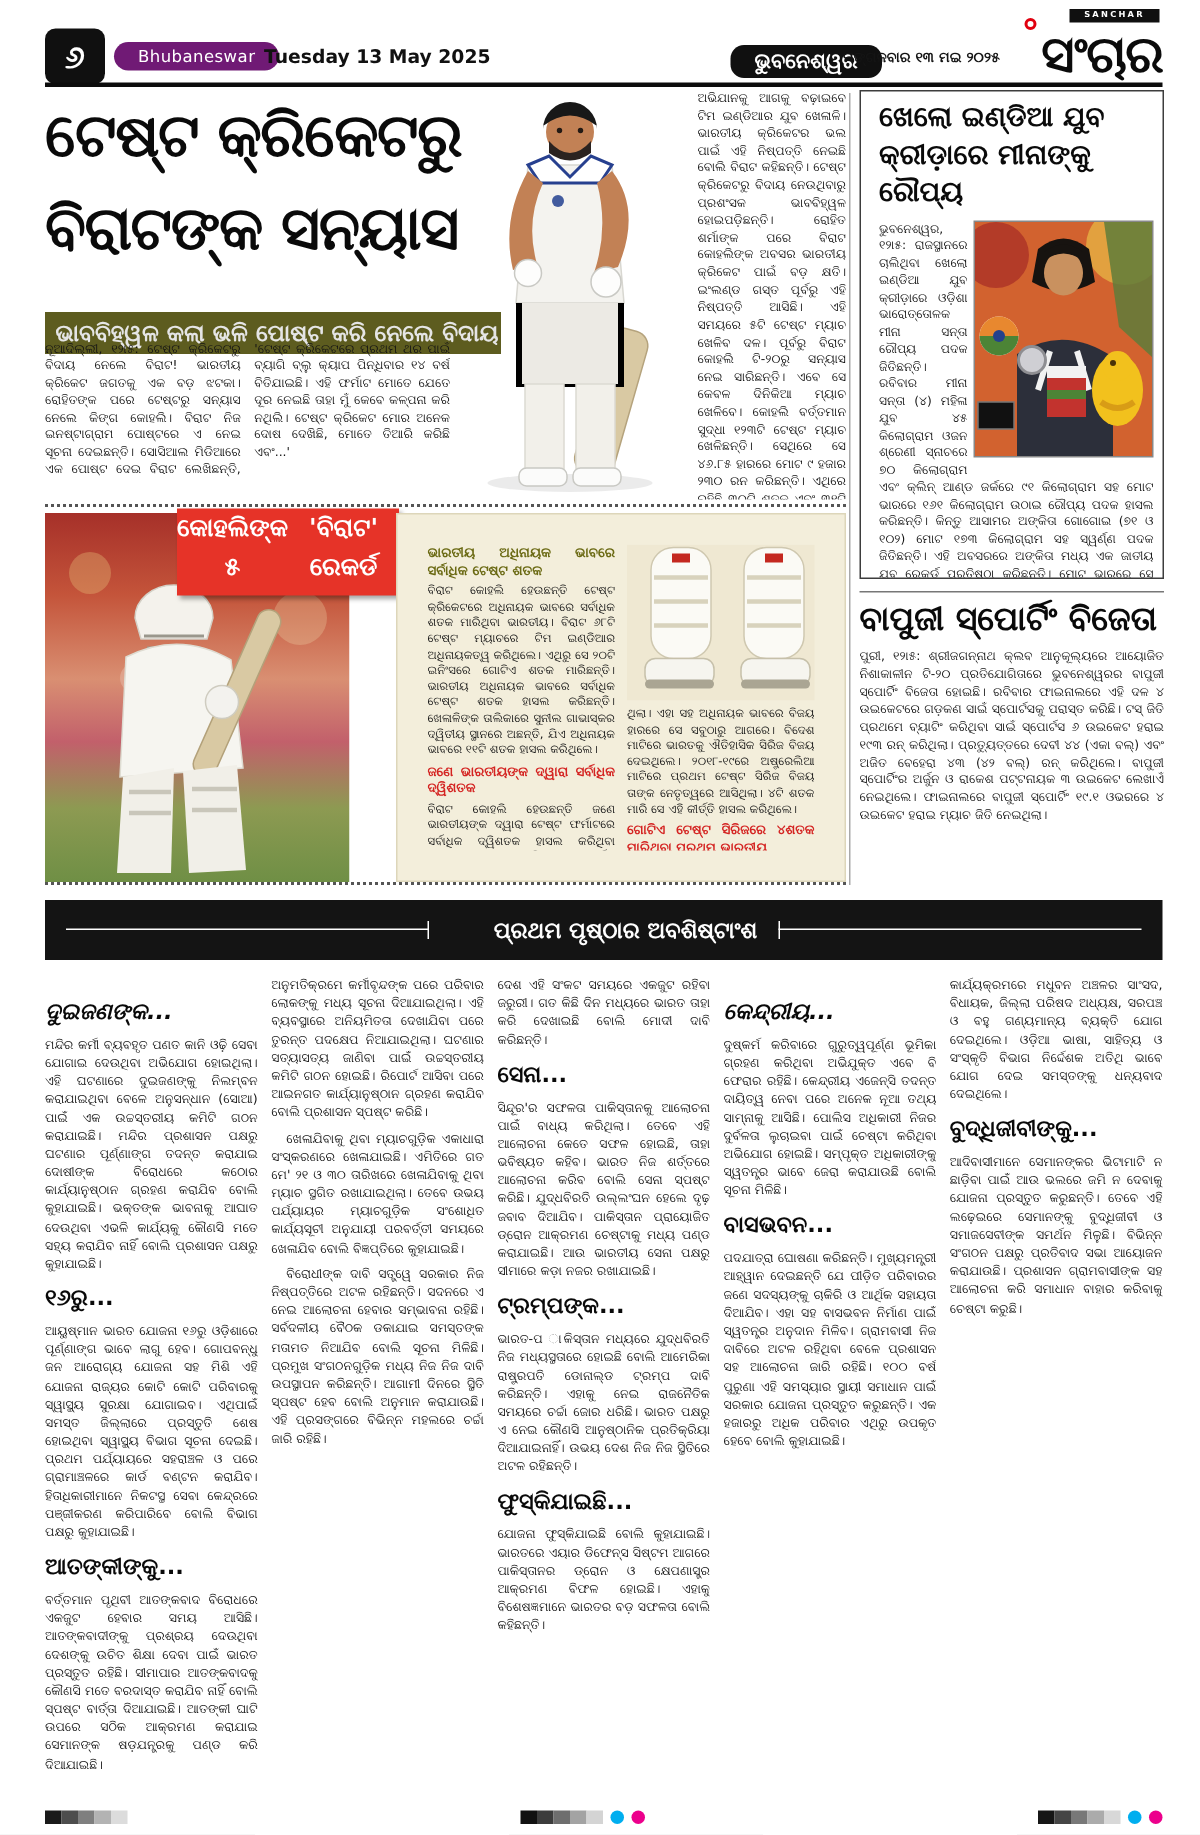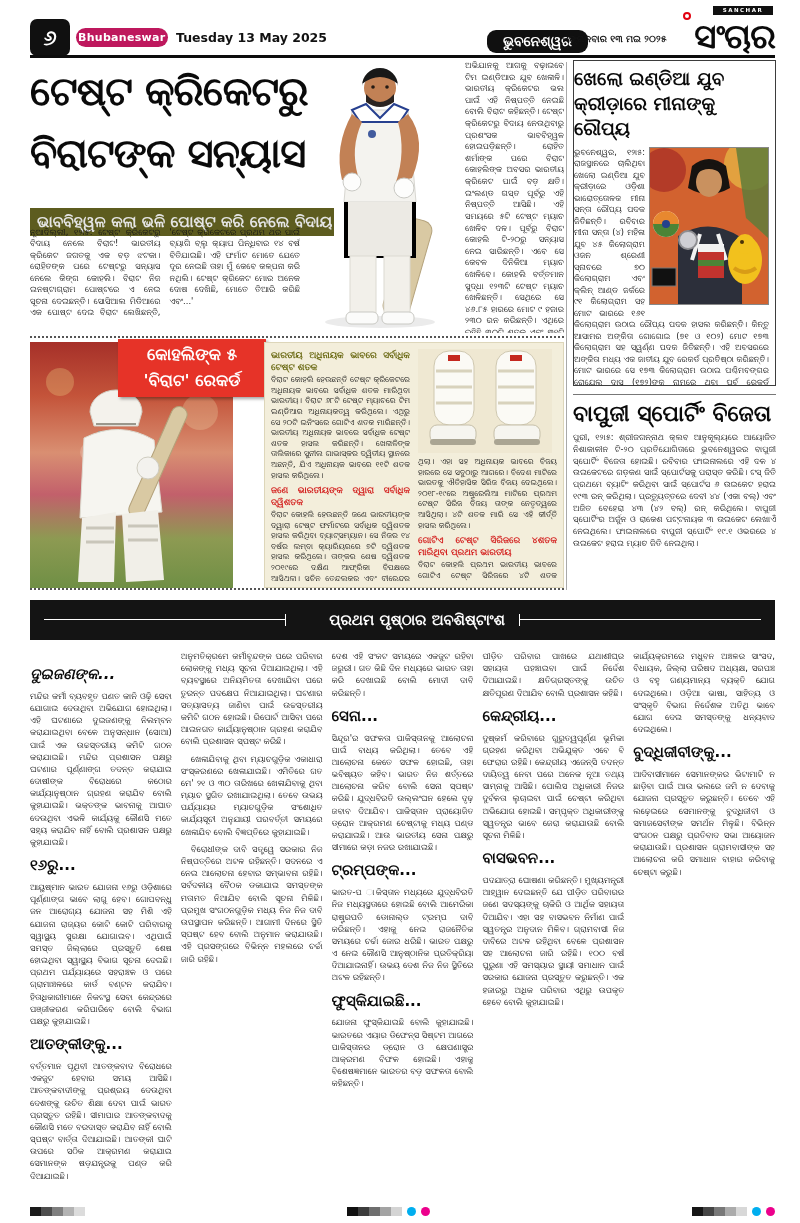--- a/index.html
+++ b/index.html
@@ -3,22 +3,22 @@
 <meta charset="utf-8">
 <style>
   * { margin:0; padding:0; box-sizing:border-box; }
   body { background:#e8e8e8; font-family:"DejaVu Sans","Liberation Sans",sans-serif; }
   .page { position:relative; width:800px; height:1223px; background:#ffffff; margin:0 auto; overflow:hidden; color:#141414; }
 
   
   .hdr-rule { position:absolute; left:30px; right:25px; top:55px; height:3px; background:#0c0c0c; }
   .pagenum { position:absolute; left:30px; top:19px; width:40px; height:37px; background:#101010; border-radius:7px;
              color:#fff; font-size:21px; font-weight:bold; display:flex; align-items:center; justify-content:center; }
-  .ed-pill { position:absolute; left:76px; top:28px; background:#be185d; color:#fff; border-radius:10px;
-             font-size:11px; font-weight:bold; padding:3px 2px; letter-spacing:.3px; }
+  .ed-pill { position:absolute; left:76px; top:28px; background:#701a75; color:#fff; border-radius:10px;
+             font-size:11px; font-weight:normal; padding:3px 16px; letter-spacing:.3px; }
   .date-en { position:absolute; left:176px; top:30px; font-size:12.5px; font-weight:bold; color:#111; }
   .od-pill { position:absolute; left:487px; top:30px; background:#101010; color:#fff; border-radius:9px;
              font-size:14px; font-weight:bold; padding:3px 16px; }
   .od-date { position:absolute; left:562px; top:33px; font-size:9.5px; font-weight:bold; }
   .masthead { position:absolute; right:25px; top:5px; width:118px; height:50px; }
   .masthead .tag { position:absolute; top:1px; right:2px; width:60px; height:9px; background:#101010; color:#fff;
                    font-size:5.5px; font-weight:bold; letter-spacing:1.5px; text-align:center; line-height:9px; }
   .masthead .big { position:absolute; bottom:-2px; right:0; font-size:34px; font-weight:800; color:#0b0b0b; letter-spacing:-1px; }
   .masthead .ring { position:absolute; top:7px; left:26px; width:8px; height:8px; border:2.5px solid #e1000f; border-radius:50%; background:#fff; }
 
@@ -29,37 +29,37 @@
              font-size:15.5px; font-weight:bold; line-height:28px; padding-left:7px; white-space:nowrap; overflow:hidden; }
   .leadcols { position:absolute; left:30px; top:227px; width:270px; height:106px; column-count:2; column-gap:9px;
               font-size:8.3px; line-height:1.38; text-align:justify; overflow:hidden; }
   .centerzone { position:absolute; left:300px; top:60px; width:264px; height:273px; overflow:hidden;
                 font-size:8.3px; line-height:1.4; text-align:justify; }
   .kohli-cut { float:left; width:160px; height:270px; margin-right:5px; }
   .vrule { position:absolute; left:566px; top:62px; width:1px; height:528px; background:#a9a9a9; }
 
   
   .rightzone { position:absolute; left:573px; top:60px; width:203px; height:532px; }
-  .khelo-box { border:1.5px solid #3d3d3d; padding:6px 6px 5px 0; height:326px; overflow:hidden; }
+  .khelo-box { border:1.5px solid #3d3d3d; padding:6px 6px 5px 12px; height:326px; overflow:hidden; }
   .khelo-box h2 { font-size:18.5px; line-height:1.35; font-weight:800; color:#0a0a0a; margin-bottom:5px; }
   .khelo-body { font-size:8.2px; line-height:1.4; text-align:justify; }
   .girl-photo { float:right; width:120px; height:158px; margin:0 0 3px 4px; border:1px solid #888; }
   .bapuji { margin-top:8px; }
   .bapuji h2 { font-size:22px; font-weight:800; color:#0a0a0a; border-top:1px solid #777; padding-top:6px; margin-bottom:6px; }
   .bapuji .body { font-size:8.3px; line-height:1.42; text-align:justify; height:150px; overflow:hidden; }
 
   
   .feature { position:absolute; left:30px; top:336px; width:534px; height:254px;
              border-top:2px dotted #555; border-bottom:2px dotted #555; }
   .bat-photo { position:absolute; left:0; top:4px; width:203px; height:246px; }
   .redlabel { position:absolute; left:88px; top:1px; width:148px; height:58px; background:#e63328;
               color:#fff; font-weight:800; font-size:16.5px; line-height:1.6; text-align:center;
-              display:flex; flex-direction:column; justify-content:center; box-shadow:2px 2px 3px rgba(0,0,0,.35); }
+              display:flex; flex-direction:row; justify-content:center; box-shadow:2px 2px 3px rgba(0,0,0,.35); }
   .cream { position:absolute; left:234px; top:4px; width:300px; height:246px; background:#f3eedb;
-           border:1px solid #ddd6ba; padding:6px; display:flex; gap:8px; }
+           border:1px solid #ddd6ba; padding:20px; display:flex; gap:8px; }
   .cream .colA, .cream .colB { flex:1; font-size:7.8px; line-height:1.36; text-align:justify; overflow:hidden; }
   .olivehead { color:#6b6a14; font-weight:bold; font-size:9px; line-height:1.35; margin-bottom:2px; }
   .redhead { color:#d42422; font-weight:bold; font-size:8.8px; line-height:1.3; margin:4px 0 2px 0; }
   .pads-img { width:100%; height:104px; margin-bottom:4px; }
 
   
   .band { position:absolute; left:30px; top:600px; width:745px; height:40px; background:#141414;
           display:flex; align-items:center; color:#fff; }
   .band .ln { flex:1; height:12px; margin:0 14px; position:relative; }
   .band .ln::before { content:""; position:absolute; left:0; right:0; top:5px; height:1px; background:#fff; }
@@ -265,21 +265,20 @@
     <div class="bcol">
       <p class="noindent">ଦେଶ ଏହି ସଂକଟ ସମୟରେ ଏକଜୁଟ ରହିବା ଜରୁରୀ। ଗତ କିଛି ଦିନ ମଧ୍ୟରେ ଭାରତ ତାହା କରି ଦେଖାଇଛି ବୋଲି ମୋଦୀ ଦାବି କରିଛନ୍ତି।</p>
       <h3>ସେନା...</h3>
       <p class="noindent">ସିନ୍ଦୂର'ର ସଫଳତା ପାକିସ୍ତାନକୁ ଆଲୋଚନା ପାଇଁ ବାଧ୍ୟ କରିଥିଲା। ତେବେ ଏହି ଆଲୋଚନା କେତେ ସଫଳ ହୋଇଛି, ତାହା ଭବିଷ୍ୟତ କହିବ। ଭାରତ ନିଜ ଶର୍ତ୍ତରେ ଆଲୋଚନା କରିବ ବୋଲି ସେନା ସ୍ପଷ୍ଟ କରିଛି। ଯୁଦ୍ଧବିରତି ଉଲ୍ଲଂଘନ ହେଲେ ଦୃଢ଼ ଜବାବ ଦିଆଯିବ। ପାକିସ୍ତାନ ପ୍ରାୟୋଜିତ ଡ୍ରୋନ ଆକ୍ରମଣ ଚେଷ୍ଟାକୁ ମଧ୍ୟ ପଣ୍ଡ କରାଯାଇଛି। ଆଉ ଭାରତୀୟ ସେନା ପକ୍ଷରୁ ସୀମାରେ କଡ଼ା ନଜର ରଖାଯାଇଛି।</p>
       <h3>ଟ୍ରମ୍ପଙ୍କ...</h3>
       <p class="noindent">ଭାରତ-ପ ାକିସ୍ତାନ ମଧ୍ୟରେ ଯୁଦ୍ଧବିରତି ନିଜ ମଧ୍ୟସ୍ଥତାରେ ହୋଇଛି ବୋଲି ଆମେରିକା ରାଷ୍ଟ୍ରପତି ଡୋନାଲ୍ଡ ଟ୍ରମ୍ପ ଦାବି କରିଛନ୍ତି। ଏହାକୁ ନେଇ ରାଜନୈତିକ ସମୟରେ ଚର୍ଚ୍ଚା ଜୋର ଧରିଛି। ଭାରତ ପକ୍ଷରୁ ଏ ନେଇ କୌଣସି ଆନୁଷ୍ଠାନିକ ପ୍ରତିକ୍ରିୟା ଦିଆଯାଇନାହିଁ। ଉଭୟ ଦେଶ ନିଜ ନିଜ ସ୍ଥିତିରେ ଅଟଳ ରହିଛନ୍ତି।</p>
       <h3>ଫୁସ୍କିଯାଇଛି...</h3>
       <p class="noindent">ଯୋଜନା ଫୁସ୍କିଯାଇଛି ବୋଲି କୁହାଯାଇଛି। ଭାରତରେ ଏୟାର ଡିଫେନ୍ସ ସିଷ୍ଟମ ଆଗରେ ପାକିସ୍ତାନର ଡ୍ରୋନ ଓ କ୍ଷେପଣାସ୍ତ୍ର ଆକ୍ରମଣ ବିଫଳ ହୋଇଛି। ଏହାକୁ ବିଶେଷଜ୍ଞମାନେ ଭାରତର ବଡ଼ ସଫଳତା ବୋଲି କହିଛନ୍ତି।</p>
     </div>
     <div class="bcol">
-      <p class="noindent">ପୀଡ଼ିତ ପରିବାର ପାଖରେ ଯଥାଶୀଘ୍ର ସହାୟତା ପହଞ୍ଚାଇବା ପାଇଁ ନିର୍ଦ୍ଦେଶ ଦିଆଯାଇଛି। କ୍ଷତିଗ୍ରସ୍ତଙ୍କୁ ଉଚିତ କ୍ଷତିପୂରଣ ଦିଆଯିବ ବୋଲି ପ୍ରଶାସନ କହିଛି।</p>
       <h3>କେନ୍ଦ୍ରୀୟ...</h3>
       <p class="noindent">ଦୁଷ୍କର୍ମ କରିବାରେ ଗୁରୁତ୍ୱପୂର୍ଣ୍ଣ ଭୂମିକା ଗ୍ରହଣ କରିଥିବା ଅଭିଯୁକ୍ତ ଏବେ ବି ଫେରାର ରହିଛି। କେନ୍ଦ୍ରୀୟ ଏଜେନ୍ସି ତଦନ୍ତ ଦାୟିତ୍ୱ ନେବା ପରେ ଅନେକ ନୂଆ ତଥ୍ୟ ସାମ୍ନାକୁ ଆସିଛି। ପୋଲିସ ଅଧିକାରୀ ନିଜର ଦୁର୍ବଳତା ଲୁଚାଇବା ପାଇଁ ଚେଷ୍ଟା କରିଥିବା ଅଭିଯୋଗ ହୋଇଛି। ସମ୍ପୃକ୍ତ ଅଧିକାରୀଙ୍କୁ ସ୍ୱତନ୍ତ୍ର ଭାବେ ଜେରା କରାଯାଉଛି ବୋଲି ସୂଚନା ମିଳିଛି।</p>
       <h3>ବାସଭବନ...</h3>
       <p class="noindent">ପଦଯାତ୍ରା ଘୋଷଣା କରିଛନ୍ତି। ମୁଖ୍ୟମନ୍ତ୍ରୀ ଆହ୍ୱାନ ଦେଇଛନ୍ତି ଯେ ପୀଡ଼ିତ ପରିବାରର ଜଣେ ସଦସ୍ୟଙ୍କୁ ଚାକିରି ଓ ଆର୍ଥିକ ସହାୟତା ଦିଆଯିବ। ଏହା ସହ ବାସଭବନ ନିର୍ମାଣ ପାଇଁ ସ୍ୱତନ୍ତ୍ର ଅନୁଦାନ ମିଳିବ। ଗ୍ରାମବାସୀ ନିଜ ଦାବିରେ ଅଟଳ ରହିଥିବା ବେଳେ ପ୍ରଶାସନ ସହ ଆଲୋଚନା ଜାରି ରହିଛି। ୧୦୦ ବର୍ଷ ପୁରୁଣା ଏହି ସମସ୍ୟାର ସ୍ଥାୟୀ ସମାଧାନ ପାଇଁ ସରକାର ଯୋଜନା ପ୍ରସ୍ତୁତ କରୁଛନ୍ତି। ଏକ ହଜାରରୁ ଅଧିକ ପରିବାର ଏଥିରୁ ଉପକୃତ ହେବେ ବୋଲି କୁହାଯାଇଛି।</p>
     </div>
     <div class="bcol">
       <p class="noindent">କାର୍ଯ୍ୟକ୍ରମରେ ମଧୁବନ ଅଞ୍ଚଳର ସାଂସଦ, ବିଧାୟକ, ଜିଲ୍ଲା ପରିଷଦ ଅଧ୍ୟକ୍ଷ, ସରପଞ୍ଚ ଓ ବହୁ ଗଣ୍ୟମାନ୍ୟ ବ୍ୟକ୍ତି ଯୋଗ ଦେଇଥିଲେ। ଓଡ଼ିଆ ଭାଷା, ସାହିତ୍ୟ ଓ ସଂସ୍କୃତି ବିଭାଗ ନିର୍ଦ୍ଦେଶକ ଅତିଥି ଭାବେ ଯୋଗ ଦେଇ ସମସ୍ତଙ୍କୁ ଧନ୍ୟବାଦ ଦେଇଥିଲେ।</p>
       <h3>ବୁଦ୍ଧିଜୀବୀଙ୍କୁ...</h3>
       <p class="noindent">ଆଦିବାସୀମାନେ ସେମାନଙ୍କର ଭିଟାମାଟି ନ ଛାଡ଼ିବା ପାଇଁ ଆଉ ଭଲରେ ଜମି ନ ଦେବାକୁ ଯୋଜନା ପ୍ରସ୍ତୁତ କରୁଛନ୍ତି। ତେବେ ଏହି ଲଢ଼େଇରେ ସେମାନଙ୍କୁ ବୁଦ୍ଧିଜୀବୀ ଓ ସମାଜସେବୀଙ୍କ ସମର୍ଥନ ମିଳୁଛି। ବିଭିନ୍ନ ସଂଗଠନ ପକ୍ଷରୁ ପ୍ରତିବାଦ ସଭା ଆୟୋଜନ କରାଯାଉଛି। ପ୍ରଶାସନ ଗ୍ରାମବାସୀଙ୍କ ସହ ଆଲୋଚନା କରି ସମାଧାନ ବାହାର କରିବାକୁ ଚେଷ୍ଟା କରୁଛି।</p>
     </div>

